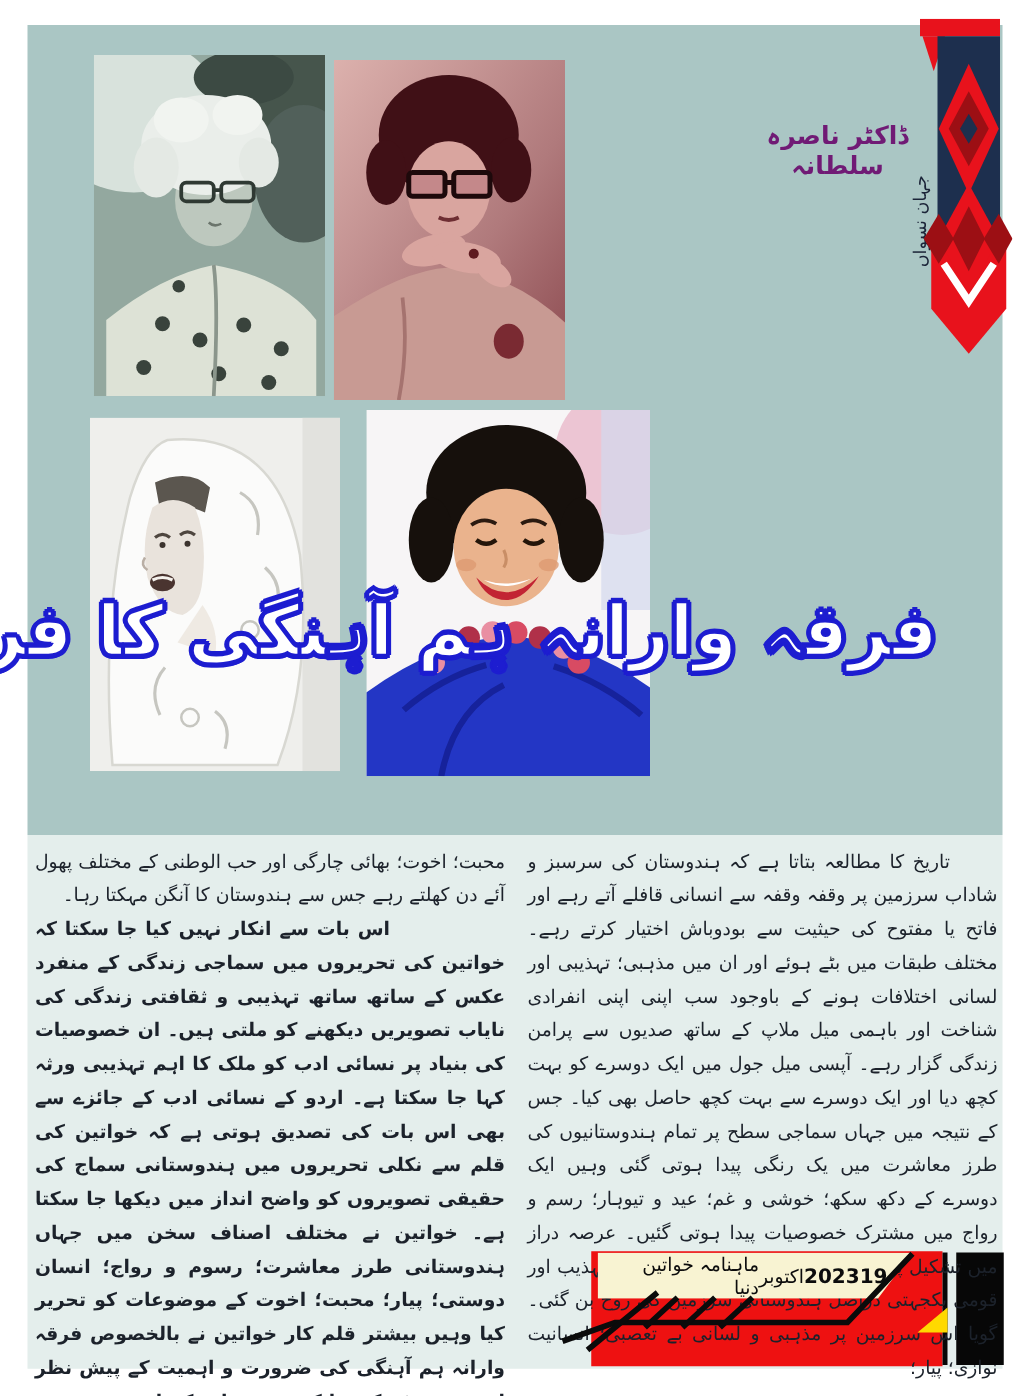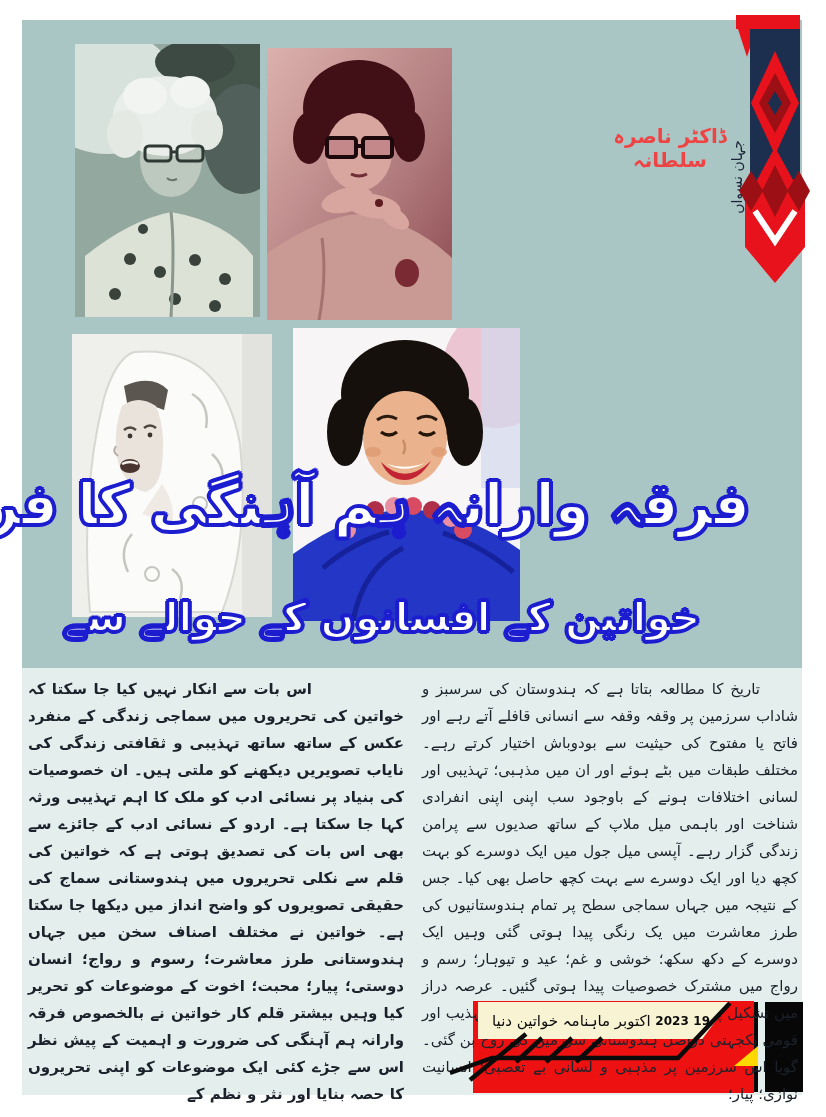--- a/index.html
+++ b/index.html
@@ -10,43 +10,43 @@
   .top-panel{left:22px;top:20px;width:780px;height:648px;background:#aac6c4;}
   .text-panel{left:22px;top:668px;width:780px;height:427px;background:#e4eeec;}
   
   .photo{position:absolute;overflow:hidden;}
   .photo svg{display:block;width:100%;height:100%;}
   .photo1{left:75px;top:44px;width:185px;height:273px;}
   .photo2{left:267px;top:48px;width:185px;height:272px;}
   .photo3{left:72px;top:334px;width:200px;height:283px;}
   .photo4{left:293px;top:328px;width:227px;height:293px;}
   
-  .author{left:575px;top:124px;width:190px;text-align:center;font-size:20px;font-weight:600;
-          color:#ef4444;direction:rtl;}
+  .author{left:575px;top:96px;width:190px;text-align:center;font-size:20px;font-weight:600;
+          color:#701a75;direction:rtl;}
   .vertical-name{left:695px;top:168px;width:84px;height:18px;line-height:18px;text-align:center;
           font-size:14px;color:#1b2438;direction:rtl;transform:rotate(-90deg);}
   .title-calli{direction:rtl;white-space:nowrap;color:#ffffff;font-weight:bold;
           -webkit-text-stroke:2.2px #1d1dd0;
           text-shadow:2px 2px 0 #1d1dd0,-2px 2px 0 #1d1dd0,2px -2px 0 #1d1dd0,-2px -2px 0 #1d1dd0,
                       0 3px 0 #1d1dd0,0 -3px 0 #1d1dd0,3px 0 0 #1d1dd0,-3px 0 0 #1d1dd0;}
   .title-line1{right:76px;top:472px;font-size:56px;z-index:6;}
   .title-line2{right:126px;top:594px;font-size:40px;z-index:6;}
   
   .columns{left:28px;top:676px;width:770px;display:flex;direction:rtl;gap:18px;z-index:4;}
   .col{width:376px;direction:rtl;}
   .col p{margin:0;font-size:15px;line-height:27px;color:#1c222b;text-align:justify;}
   .indent-sm{text-indent:38px;}
   .indent-lg{text-indent:92px;font-weight:bold;}
   
   .footer-red{left:473px;top:1001px;width:281px;height:92px;background:#ee1111;}
   .footer-cream{left:478px;top:1002px;width:252px;height:37px;background:#f8f3d2;
           clip-path:polygon(0 0,100% 0,89% 100%,0 100%);
           display:flex;direction:rtl;align-items:center;justify-content:space-between;
           padding:0 20px 0 14px;box-sizing:border-box;z-index:8;}
-  .footer-cream .num{font-size:12px;font-weight:bold;color:#0c0c0c;}
+  .footer-cream .num{font-size:16px;font-weight:bold;color:#0c0c0c;}
   .footer-cream .urd{font-size:15px;color:#0c0c0c;direction:rtl;}
   .footer-lines{left:440px;top:1000px;width:370px;height:95px;z-index:9;}
   .footer-thinbar{left:754px;top:1002px;width:4px;height:90px;background:#070707;}
   .footer-blackbar{left:765px;top:1002px;width:38px;height:90px;background:#070707;}
   
   .logo{left:736px;top:15px;width:74px;height:270px;z-index:5;}
 </style>
 </head>
 <body>
 
@@ -175,27 +175,27 @@
     <polygon points="63,156 74,176 63,196 51,176" fill="#9c0f14"></polygon>
     <path d="M19,196 L39,226 L59,196" fill="none" stroke="#ffffff" stroke-width="6"></path>
     <polygon points="39,36 63,88 39,140 15,88" fill="#e8121c"></polygon>
     <polygon points="39,58 55,88 39,118 23,88" fill="#9c0f14"></polygon>
     <polygon points="39,76 46,88 39,100 32,88" fill="#1d2f4e"></polygon>
   </svg>
 
   <div class="abs author" dir="rtl">ڈاکٹر ناصرہ سلطانہ</div>
   <div class="abs vertical-name" dir="rtl">جہان نسواں</div>
   <div class="abs title-calli title-line1" dir="rtl">فرقہ وارانہ ہم آہنگی کا فروغ</div>
-  <div class="abs title-calli title-line2" dir="rtl">خواتین کے افسانوں کے حوالے سے</div>
 
   <div class="abs columns">
     <div class="col">
       <p class="indent-sm" dir="rtl">تاریخ کا مطالعہ بتاتا ہے کہ ہندوستان کی سرسبز و شاداب سرزمین پر وقفہ وقفہ سے انسانی قافلے آتے رہے اور فاتح یا مفتوح کی حیثیت سے بودوباش اختیار کرتے رہے۔ مختلف طبقات میں بٹے ہوئے اور ان میں مذہبی؛ تہذیبی اور لسانی اختلافات ہونے کے باوجود سب اپنی اپنی انفرادی شناخت اور باہمی میل ملاپ کے ساتھ صدیوں سے پرامن زندگی گزار رہے۔ آپسی میل جول میں ایک دوسرے کو بہت کچھ دیا اور ایک دوسرے سے بہت کچھ حاصل بھی کیا۔ جس کے نتیجہ میں جہاں سماجی سطح پر تمام ہندوستانیوں کی طرز معاشرت میں یک رنگی پیدا ہوتی گئی وہیں ایک دوسرے کے دکھ سکھ؛ خوشی و غم؛ عید و تیوہار؛ رسم و رواج میں مشترک خصوصیات پیدا ہوتی گئیں۔ عرصہ دراز میں تشکیل پائی یہی فرقہ وارانہ آہنگی مشترکہ تہذیب اور قومی یکجہتی دراصل ہندوستانی سرزمین کی روح بن گئی۔ گویا اس سرزمین پر مذہبی و لسانی بے تعصبی؛ انسانیت نوازی؛ پیار؛</p>
     </div>
     <div class="col">
+      <p dir="rtl">محبت؛ اخوت؛ بھائی چارگی اور حب الوطنی کے مختلف پھول آئے دن کھلتے رہے جس سے ہندوستان کا آنگن مہکتا رہا۔</p>
       <p class="indent-lg" dir="rtl">اس بات سے انکار نہیں کیا جا سکتا کہ خواتین کی تحریروں میں سماجی زندگی کے منفرد عکس کے ساتھ ساتھ تہذیبی و ثقافتی زندگی کی نایاب تصویریں دیکھنے کو ملتی ہیں۔ ان خصوصیات کی بنیاد پر نسائی ادب کو ملک کا اہم تہذیبی ورثہ کہا جا سکتا ہے۔ اردو کے نسائی ادب کے جائزے سے بھی اس بات کی تصدیق ہوتی ہے کہ خواتین کی قلم سے نکلی تحریروں میں ہندوستانی سماج کی حقیقی تصویروں کو واضح انداز میں دیکھا جا سکتا ہے۔ خواتین نے مختلف اصناف سخن میں جہاں ہندوستانی طرز معاشرت؛ رسوم و رواج؛ انسان دوستی؛ پیار؛ محبت؛ اخوت کے موضوعات کو تحریر کیا وہیں بیشتر قلم کار خواتین نے بالخصوص فرقہ وارانہ ہم آہنگی کی ضرورت و اہمیت کے پیش نظر اس سے جڑے کئی ایک موضوعات کو اپنی تحریروں کا حصہ بنایا اور نثر و نظم کے</p>
     </div>
   </div>
 
   <div class="abs footer-red"></div>
   <div class="abs footer-cream">
     <span class="num">19</span>
     <span class="num">2023</span>
     <span class="urd">اکتوبر</span>
     <span class="urd">ماہنامہ خواتین دنیا</span>

